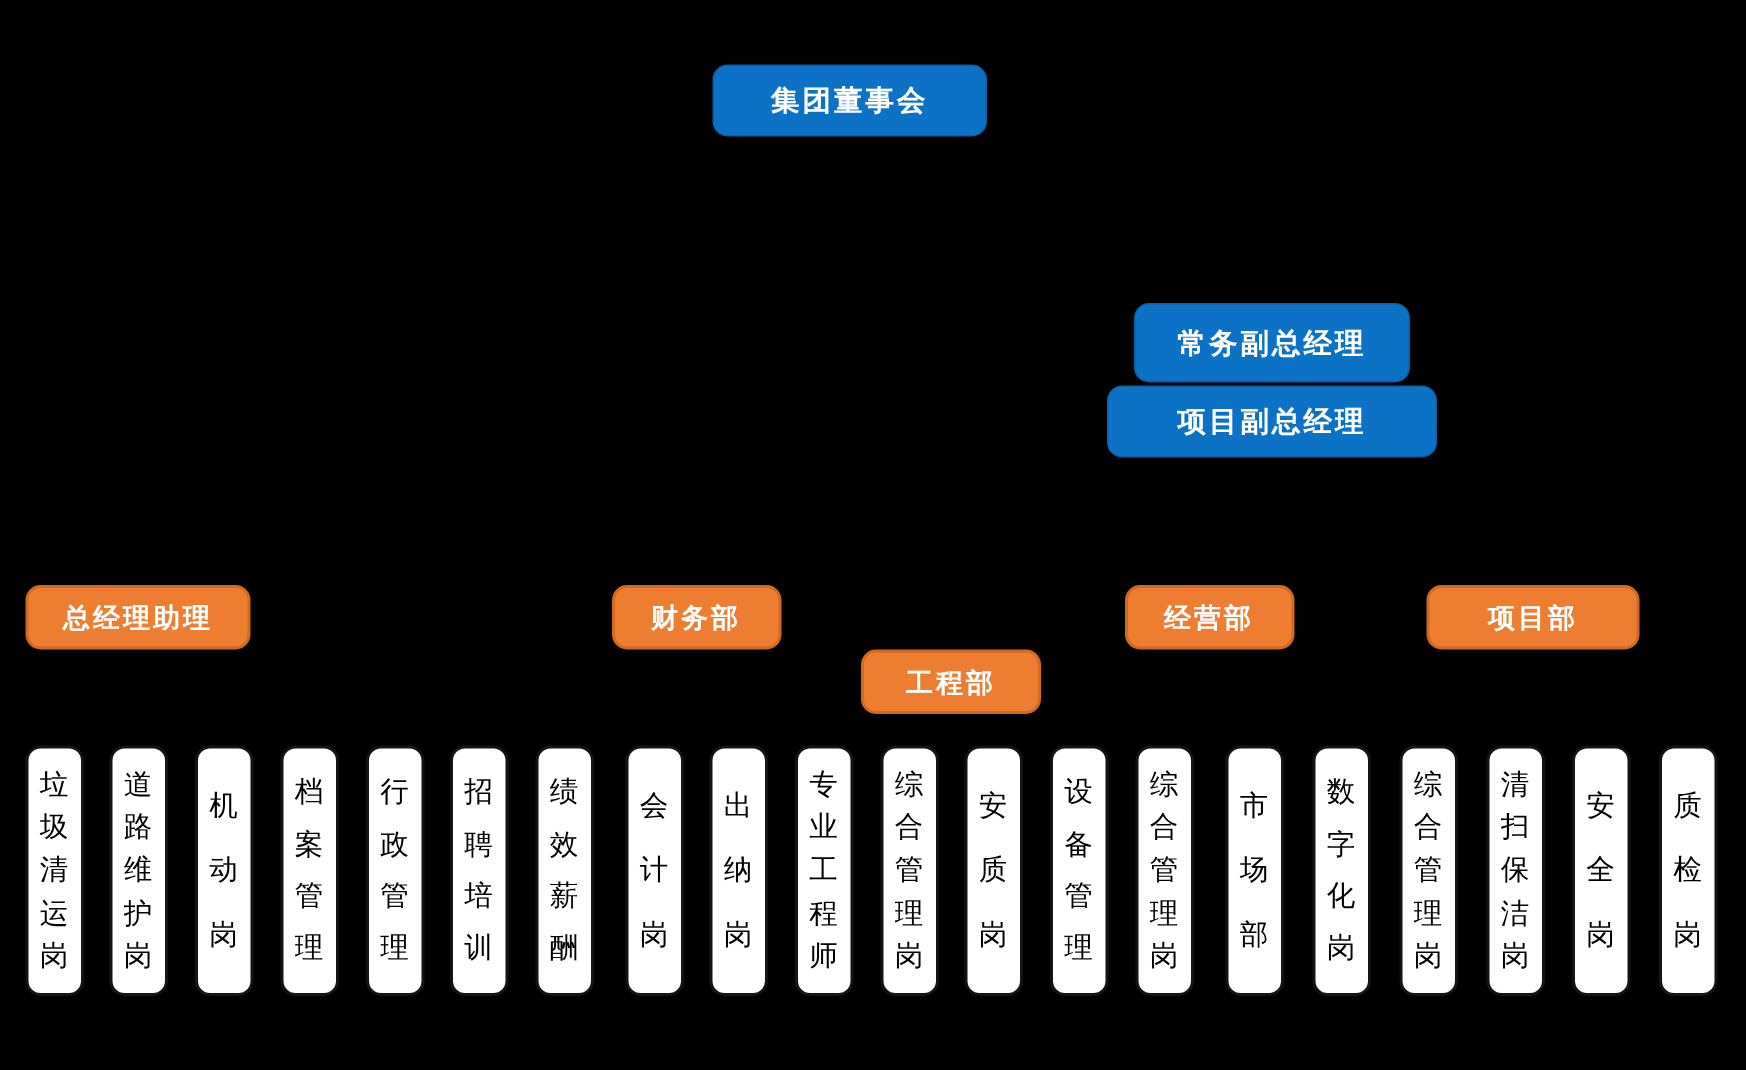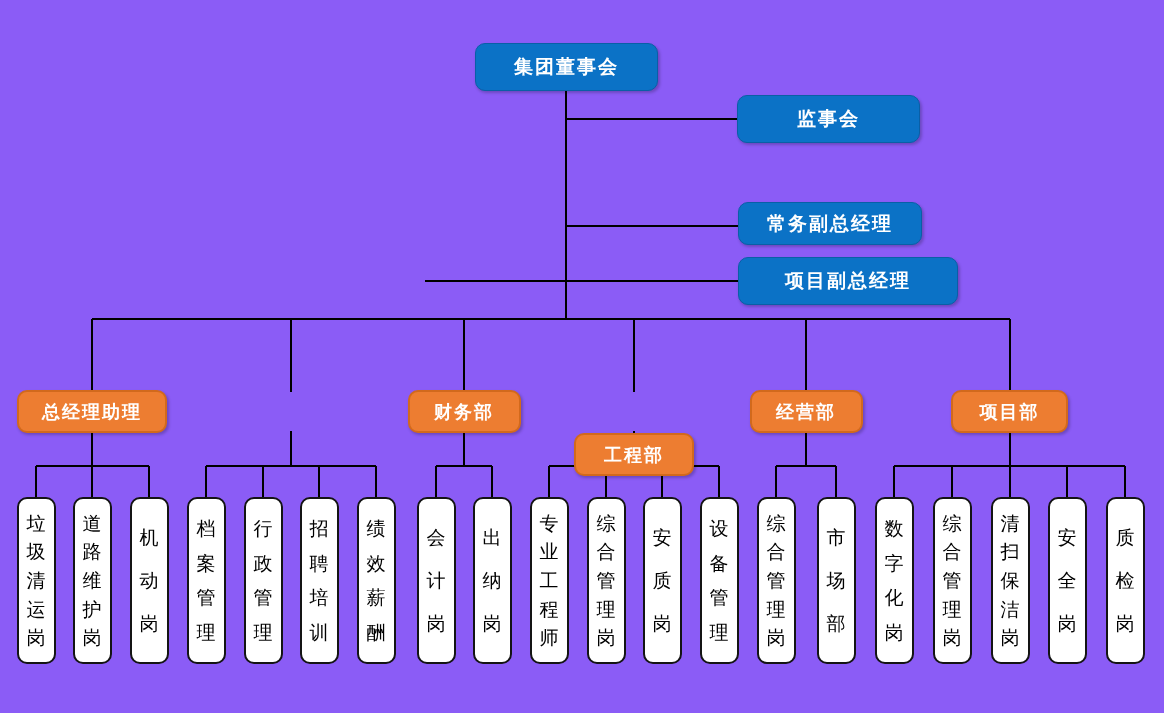--- a/index.html
+++ b/index.html
@@ -2,21 +2,21 @@
 <html><head>
 <meta charset="utf-8">
 <style>
   * { margin: 0; padding: 0; box-sizing: border-box; }
   html, body { background: #ffffff; }
   body { font-family: "Liberation Sans", "DejaVu Sans", sans-serif; }
   #stage {
     position: relative;
     width: 1164px;
     height: 713px;
-    background: #8b5cf6;
+    background: #000000;
     overflow: hidden;
   }
   .line {
     position: absolute;
     background: #000000;
     z-index: 1;
   }
   .node {
     position: absolute;
     z-index: 2;
@@ -107,24 +107,21 @@
     <div class="line" style="left: 1009.2px; top: 431px; width: 1.6px; height: 35.8px;"></div>
     <div class="line" style="top: 465.2px; left: 894px; height: 1.6px; width: 231px;"></div>
     <div class="line" style="left: 893.2px; top: 466px; width: 1.6px; height: 33px;"></div>
     <div class="line" style="left: 951.2px; top: 466px; width: 1.6px; height: 33px;"></div>
     <div class="line" style="left: 1009.2px; top: 466px; width: 1.6px; height: 33px;"></div>
     <div class="line" style="left: 1066.2px; top: 466px; width: 1.6px; height: 33px;"></div>
     <div class="line" style="left: 1124.2px; top: 466px; width: 1.6px; height: 33px;"></div>
     <div class="node blue-node" style="left: 475px; top: 43px; width: 183px; height: 48px;">
       <span>集团董事会</span>
     </div>
-    <div class="node blue-node" style="left: 737px; top: 95px; width: 183px; height: 48px;">
-      <span>监事会</span>
-    </div>
-    <div class="node blue-node" style="left: 738px; top: 202px; width: 184px; height: 43px;">
+    <div class="node blue-node" style="left: 756px; top: 202px; width: 184px; height: 53px;">
       <span>常务副总经理</span>
     </div>
     <div class="node blue-node" style="left: 738px; top: 257px; width: 220px; height: 48px;">
       <span>项目副总经理</span>
     </div>
     <div class="node orange-node" style="left: 17px; top: 390px; width: 150px; height: 43px;">
       <span>总经理助理</span>
     </div>
     <div class="node leaf-node" style="left: 16.5px; top: 497px; width: 39px; height: 167px;">
       <div class="ch">垃</div>
@@ -218,21 +215,21 @@
       <div class="ch">合</div>
       <div class="ch">管</div>
       <div class="ch">理</div>
       <div class="ch">岗</div>
     </div>
     <div class="node leaf-node" style="left: 816.5px; top: 497px; width: 39px; height: 167px;">
       <div class="ch">市</div>
       <div class="ch">场</div>
       <div class="ch">部</div>
     </div>
-    <div class="node orange-node" style="left: 951px; top: 390px; width: 117px; height: 43px;">
+    <div class="node orange-node" style="left: 951px; top: 390px; width: 142px; height: 43px;">
       <span>项目部</span>
     </div>
     <div class="node leaf-node" style="left: 874.5px; top: 497px; width: 39px; height: 167px;">
       <div class="ch">数</div>
       <div class="ch">字</div>
       <div class="ch">化</div>
       <div class="ch">岗</div>
     </div>
     <div class="node leaf-node" style="left: 932.5px; top: 497px; width: 39px; height: 167px;">
       <div class="ch">综</div>

